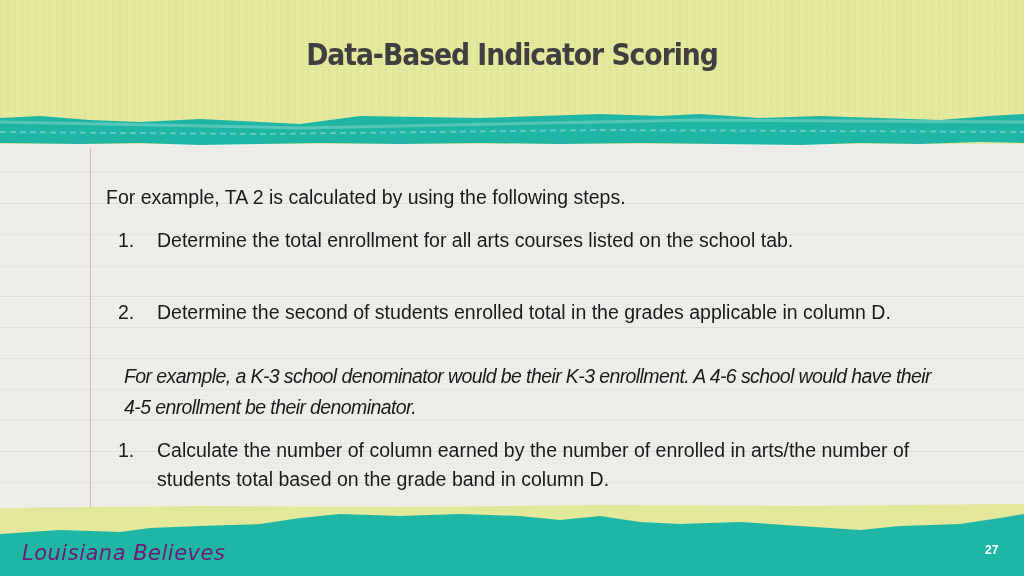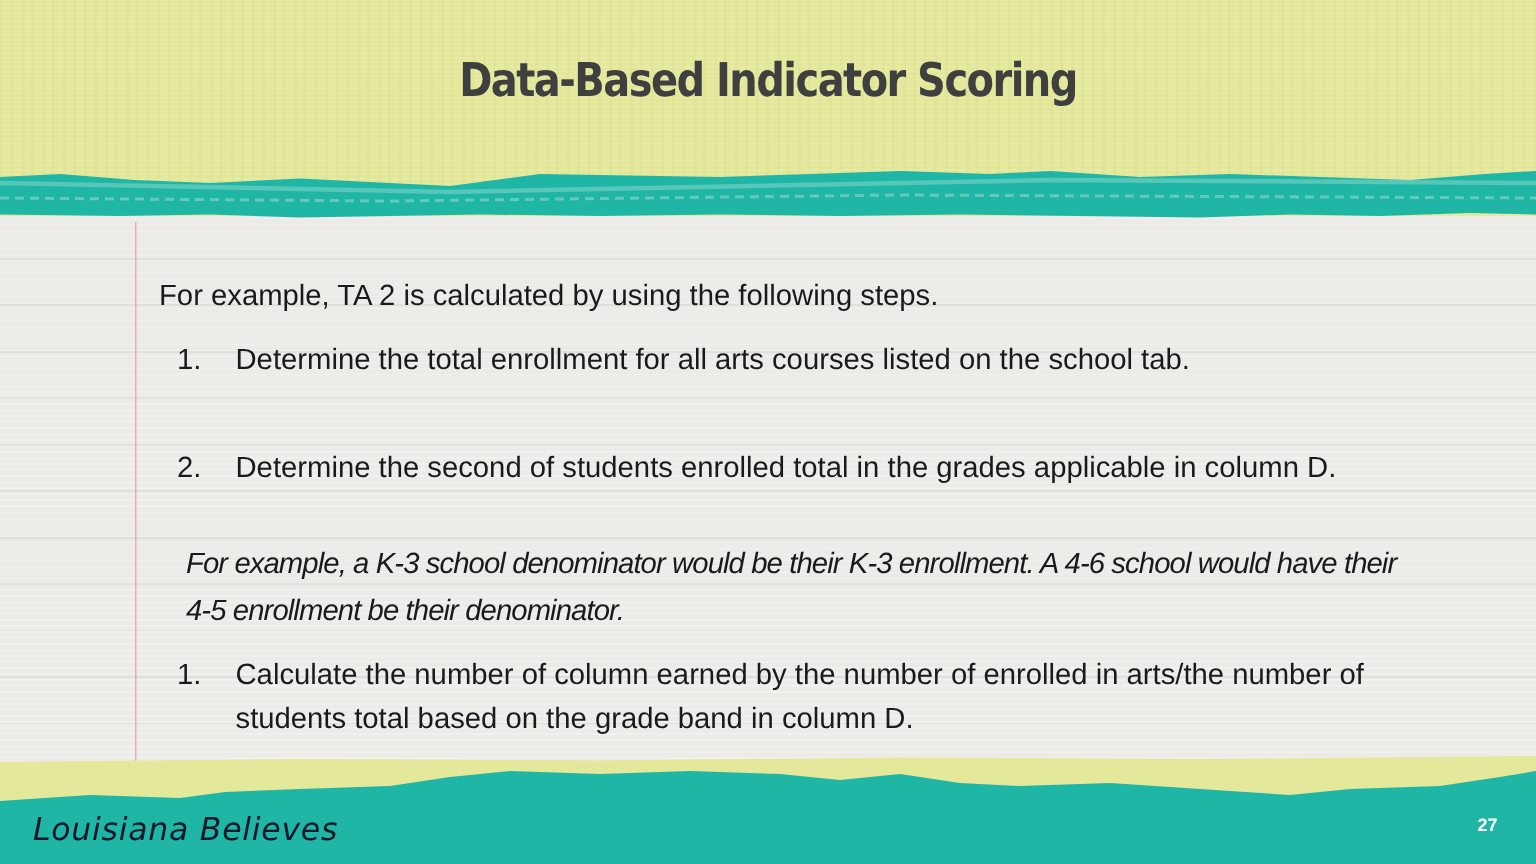--- a/index.html
+++ b/index.html
@@ -38,21 +38,21 @@
     .item { position: absolute; left: 0; font-size: 19.5px; line-height: 29px; }
     .item .num { position: absolute; left: 12px; top: 0; }
     .item .text { position: absolute; left: 51px; top: 0; width: 780px; }
     .note {
       position: absolute; left: 0; top: 181px; width: 820px; font-style: italic;
       font-size: 19.5px; line-height: 31px; letter-spacing: -0.6px; margin-left: 18px;
     }
     .bottom-band { position: absolute; left: 0; top: 500px; width: 1024px; height: 76px; }
     .footer-brand {
       position: absolute; left: 22px; top: 541px; font-family: "DejaVu Sans", sans-serif;
-      font-size: 21px; color: #0f172a; letter-spacing: 0.5px; font-style: oblique;
+      font-size: 21px; color: #701a75; letter-spacing: 0.5px; font-style: oblique;
     }
     .page-num {
       position: absolute; left: 985px; top: 543px; font-size: 12px; font-weight: bold; color: #ffffff;
     }
   </style>
 </head>
 <body>
 
 <div class="slide">
   <div class="header-band"></div>

